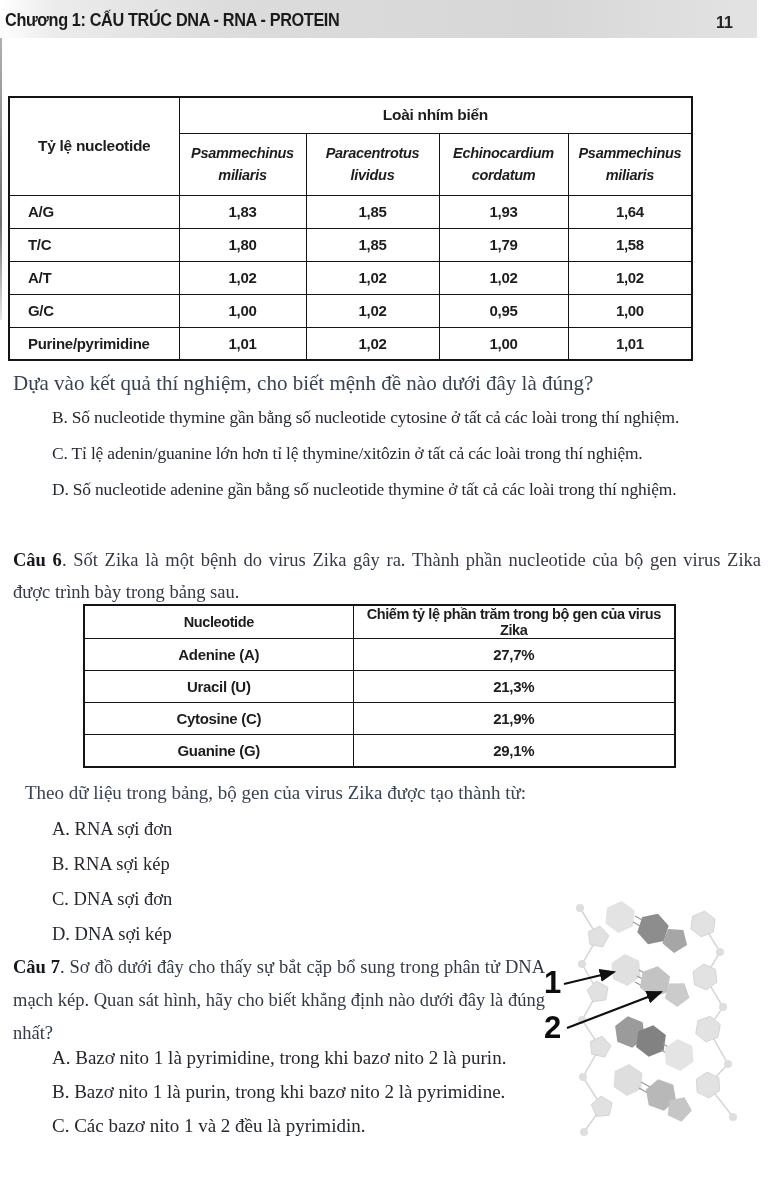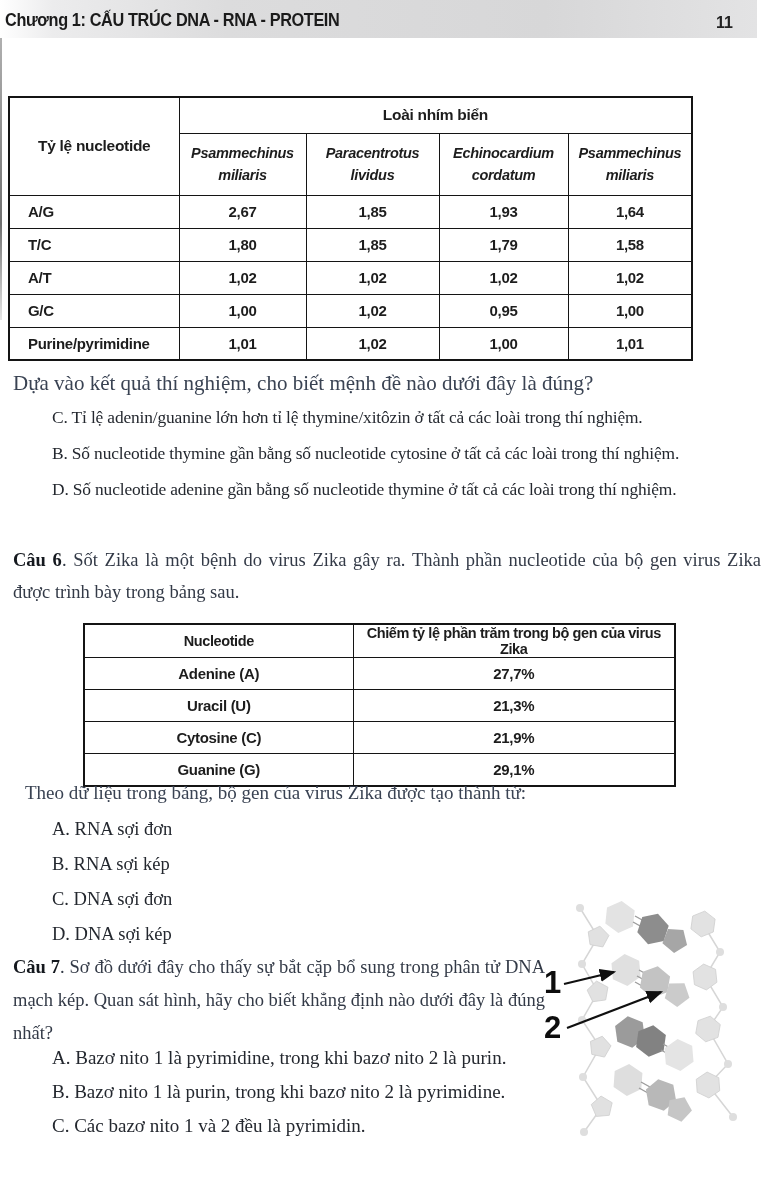--- a/index.html
+++ b/index.html
@@ -25,21 +25,21 @@
   .page-number{
     position:absolute; left:716px; top:14px;
     font-family:"Liberation Sans", sans-serif;
     font-weight:bold; font-size:16px; color:#222;
   }
   .edge-artifact{ position:absolute; background:linear-gradient(#bdbdbd,#707070 70%,#e6e6e6); }
 
   
   table{ border-collapse:collapse; background:#fff; }
   .t1{ position:absolute; left:8px; top:96px; }
-  .t2{ position:absolute; left:83px; top:604px;margin-top:19px; }
+  .t2{ position:absolute; left:83px; top:604px; }
   .t1 th,.t1 td,.t2 th,.t2 td{
     border:1.6px solid #141414;
     font-family:"Liberation Sans", sans-serif;
     font-weight:bold; letter-spacing:-0.3px; color:#1d1d1d;
     text-align:center; vertical-align:middle;
   }
   .t1{ border:2px solid #141414; } .t2{ border:2px solid #141414; }
   .t1 .corner{ font-size:15.5px;margin-top:23px; }
   .t1 .group{ height:36px; font-size:15.5px; }
   .t1 .species{ height:62px; font-size:14.5px; font-style:italic; line-height:1.55; padding:0 10px; }
@@ -97,21 +97,21 @@
     <tr>
       <th class="species">Psammechinus miliaris</th>
       <th class="species">Paracentrotus lividus</th>
       <th class="species">Echinocardium cordatum</th>
       <th class="species">Psammechinus miliaris</th>
     </tr>
   </thead>
   <tbody>
     <tr>
       <td class="rowlabel">A/G</td>
-      <td>2,67</td>
+      <td>1,83</td>
       <td>1,85</td>
       <td>1,93</td>
       <td>1,64</td>
     </tr>
     <tr>
       <td class="rowlabel">T/C</td>
       <td>1,80</td>
       <td>1,85</td>
       <td>1,79</td>
       <td>1,58</td>
@@ -135,22 +135,22 @@
       <td>1,01</td>
       <td>1,02</td>
       <td>1,00</td>
       <td>1,01</td>
     </tr>
   </tbody>
 </table>
 
 <div class="stem" style="top:371px;">Dựa vào kết quả thí nghiệm, cho biết mệnh đề nào dưới đây là đúng?</div>
 <div class="opts q5-opts">
+  <div>B. Số nucleotide thymine gần bằng số nucleotide cytosine ở tất cả các loài trong thí nghiệm.</div>
   <div>C. Tỉ lệ adenin/guanine lớn hơn tỉ lệ thymine/xitôzin ở tất cả các loài trong thí nghiệm.</div>
-  <div>B. Số nucleotide thymine gần bằng số nucleotide cytosine ở tất cả các loài trong thí nghiệm.</div>
   <div>D. Số nucleotide adenine gần bằng số nucleotide thymine ở tất cả các loài trong thí nghiệm.</div>
 </div>
 
 <p class="qpara q6-para"><span class="q-label">Câu 6</span><span>. Sốt Zika là một bệnh do virus Zika gây ra. Thành phần nucleotide của bộ gen virus Zika được trình bày trong bảng sau.</span></p>
 
 <table class="t2">
   <colgroup>
       <col style="width:269px">
       <col style="width:322px">
     </colgroup>

